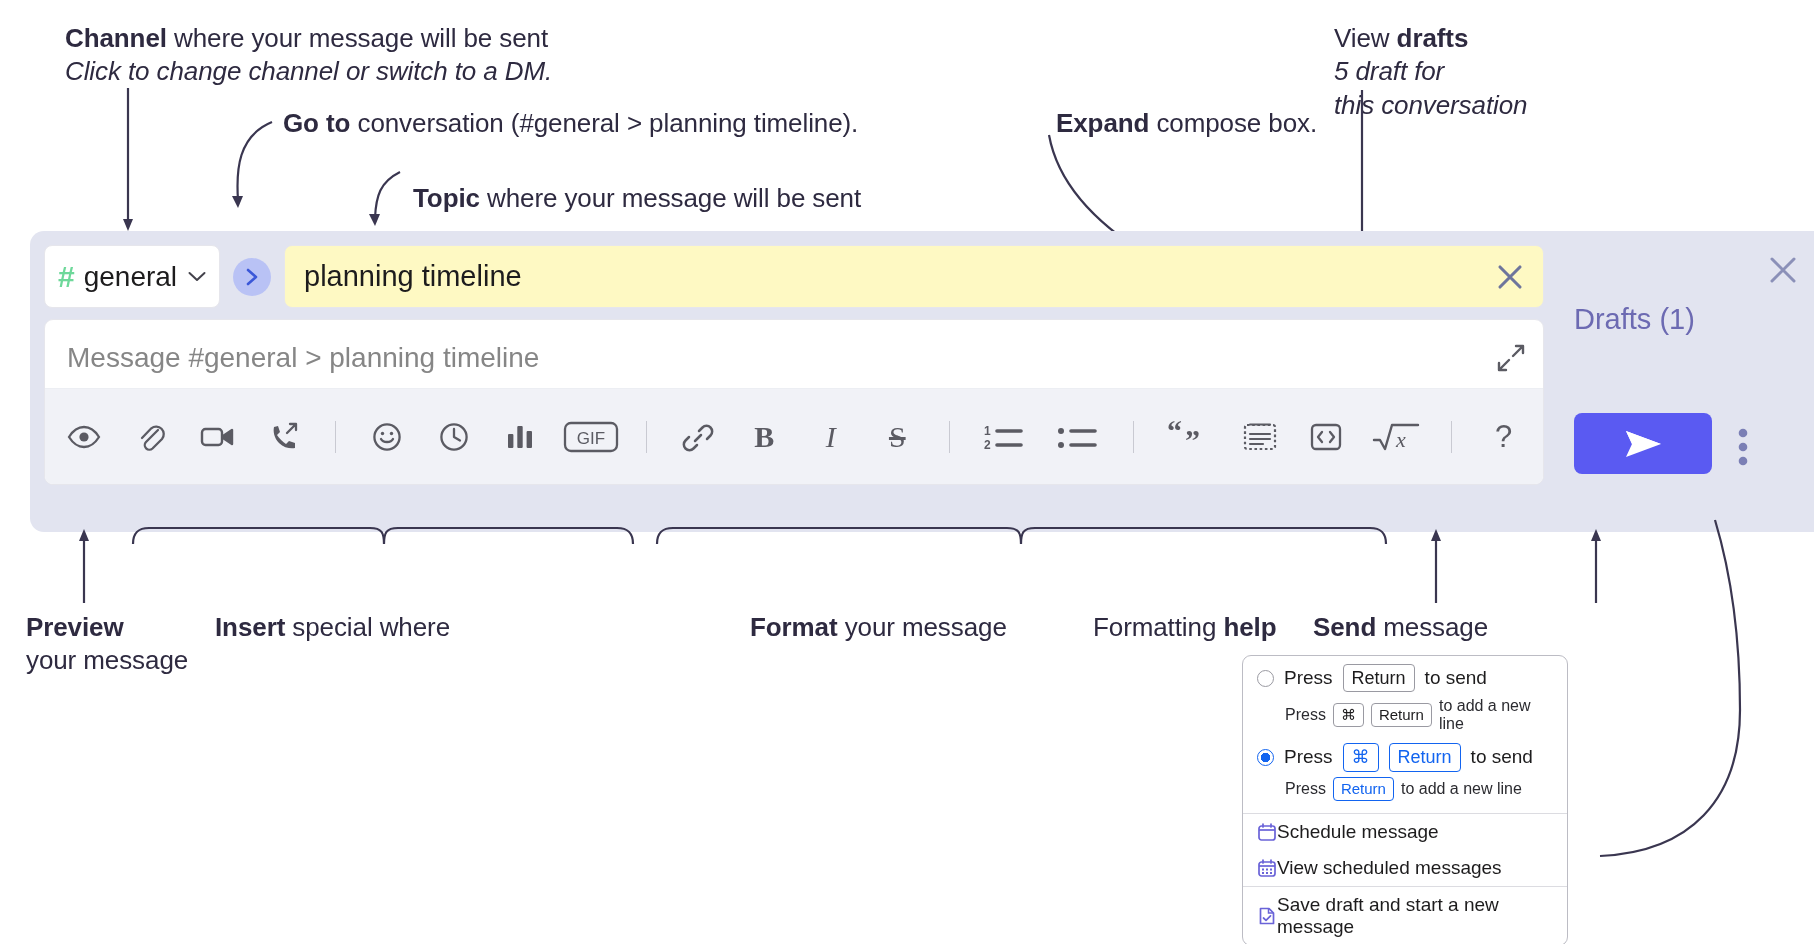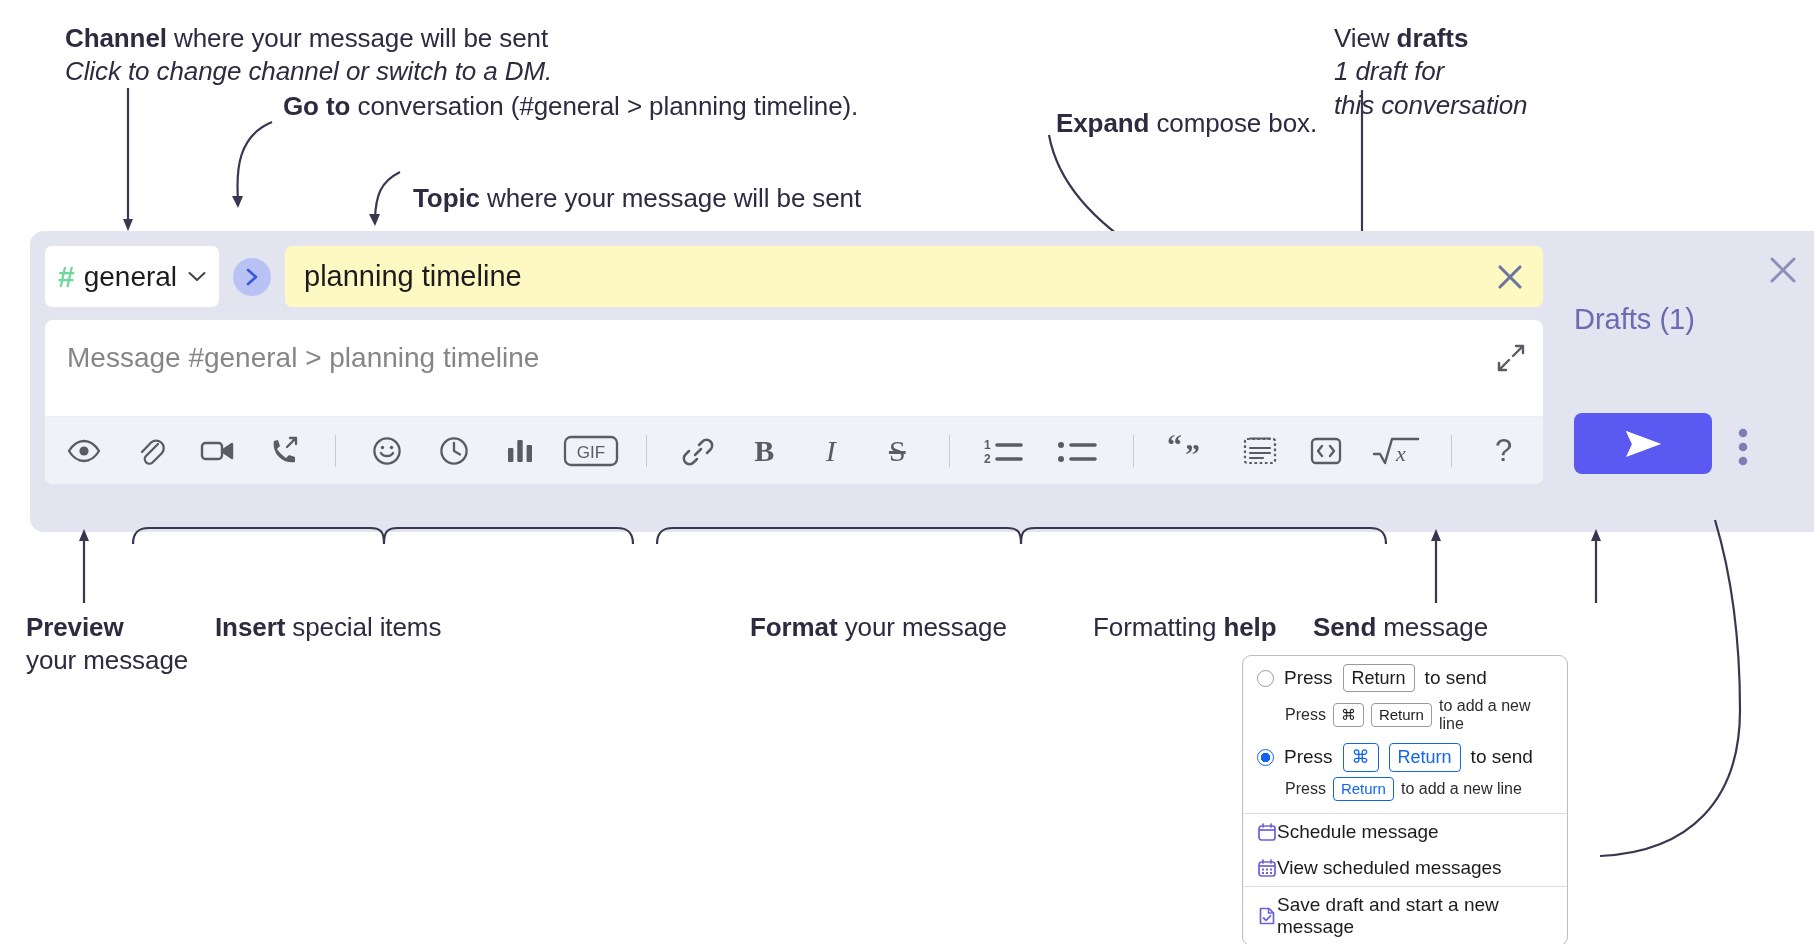--- a/index.html
+++ b/index.html
@@ -41,21 +41,21 @@
     display:flex;align-items:center;padding:0 16px 0 19px;box-sizing:border-box;
   }
   #topic-value{flex:1;font-size:29px;color:#1d1c1d;}
 
   
   #message-box{
     margin-top:11px;background:#fff;border:1px solid #e6e6ec;border-radius:9px;
     height:166px;position:relative;box-sizing:border-box;
     display:flex;flex-direction:column;
   }
-  #message-text-area{position:relative;height:96px;}
+  #message-text-area{position:relative;height:68px;}
   #message-placeholder{position:absolute;left:22px;top:22px;font-size:28px;color:#868686;}
   #expand-btn{position:absolute;right:17px;top:23px;}
   #toolbar{
     border-top:1px solid #eceef3;background:#f1f2f7;flex:1;
     display:flex;align-items:center;padding:0 14px;border-radius:0 0 8px 8px;gap:16px;
   }
   .tb{width:54px;height:54px;display:flex;align-items:center;justify-content:center;color:#5b5b63;}
   .tb-sep{width:1px;height:32px;background:#c9cad2;margin:0 10px;}
 
   
@@ -91,35 +91,35 @@
   .menu-item .mi-ico{width:20px;height:20px;flex:0 0 auto;color:#6a63d8;}
 </style>
 </head>
 <body>
 
 <div class="ann" style="left:29px;top:22px;margin-left:36px;">
   <div><b>Channel</b><span> where your message will be sent</span></div>
   <div><i>Click to change channel or switch to a DM.</i></div>
 </div>
 
-<div class="ann" style="left:283px;top:90px;">
+<div class="ann" style="left:283px;top:107px;">
   <b>Go to</b><span> conversation (#general &gt; planning timeline).</span>
 </div>
 
 <div class="ann" style="left:413px;top:150px;margin-top:32px;">
   <b>Topic</b><span> where your message will be sent</span>
 </div>
 
 <div class="ann" style="left:1041px;top:107px;margin-left:15px;">
   <b>Expand</b><span> compose box.</span>
 </div>
 
 <div class="ann" style="left:1334px;top:22px;">
   <div><span>View </span><b>drafts</b></div>
-  <div><i>1 draft for</i></div>
+  <div><i>5 draft for</i></div>
   <div><i>this conversation</i></div>
 </div>
 
 <svg class="abs" style="left:0;top:0;width:1814px;height:240px;">
   <g fill="none" stroke="#3a3650" stroke-width="2.2">
     <path d="M128,88 L128,223"></path>
     <path d="M272,122 C238,136 236,170 238,200"></path>
     <path d="M400,172 C380,182 376,196 375,218"></path>
     <path d="M1049,135 C1059,190 1110,250 1245,302"></path>
     <path d="M1362,90 L1362,285"></path>
@@ -373,21 +373,21 @@
   <polygon points="1436,29 1431,41 1441,41" fill="#3a3650"></polygon>
   <polygon points="1596,29 1591,41 1601,41" fill="#3a3650"></polygon>
 </svg>
 
 <div class="ann" style="left:26px;top:611px;">
   <div><b>Preview</b></div>
   <div><span>your message</span></div>
 </div>
 
 <div class="ann" style="left:215px;top:611px;">
-  <b>Insert</b><span> special items</span>
+  <b>Insert</b><span> special where</span>
 </div>
 
 <div class="ann" style="left:750px;top:611px;">
   <b>Format</b><span> your message</span>
 </div>
 
 <div class="ann" style="left:1093px;top:611px;">
   <span>Formatting </span><b>help</b>
 </div>
 

